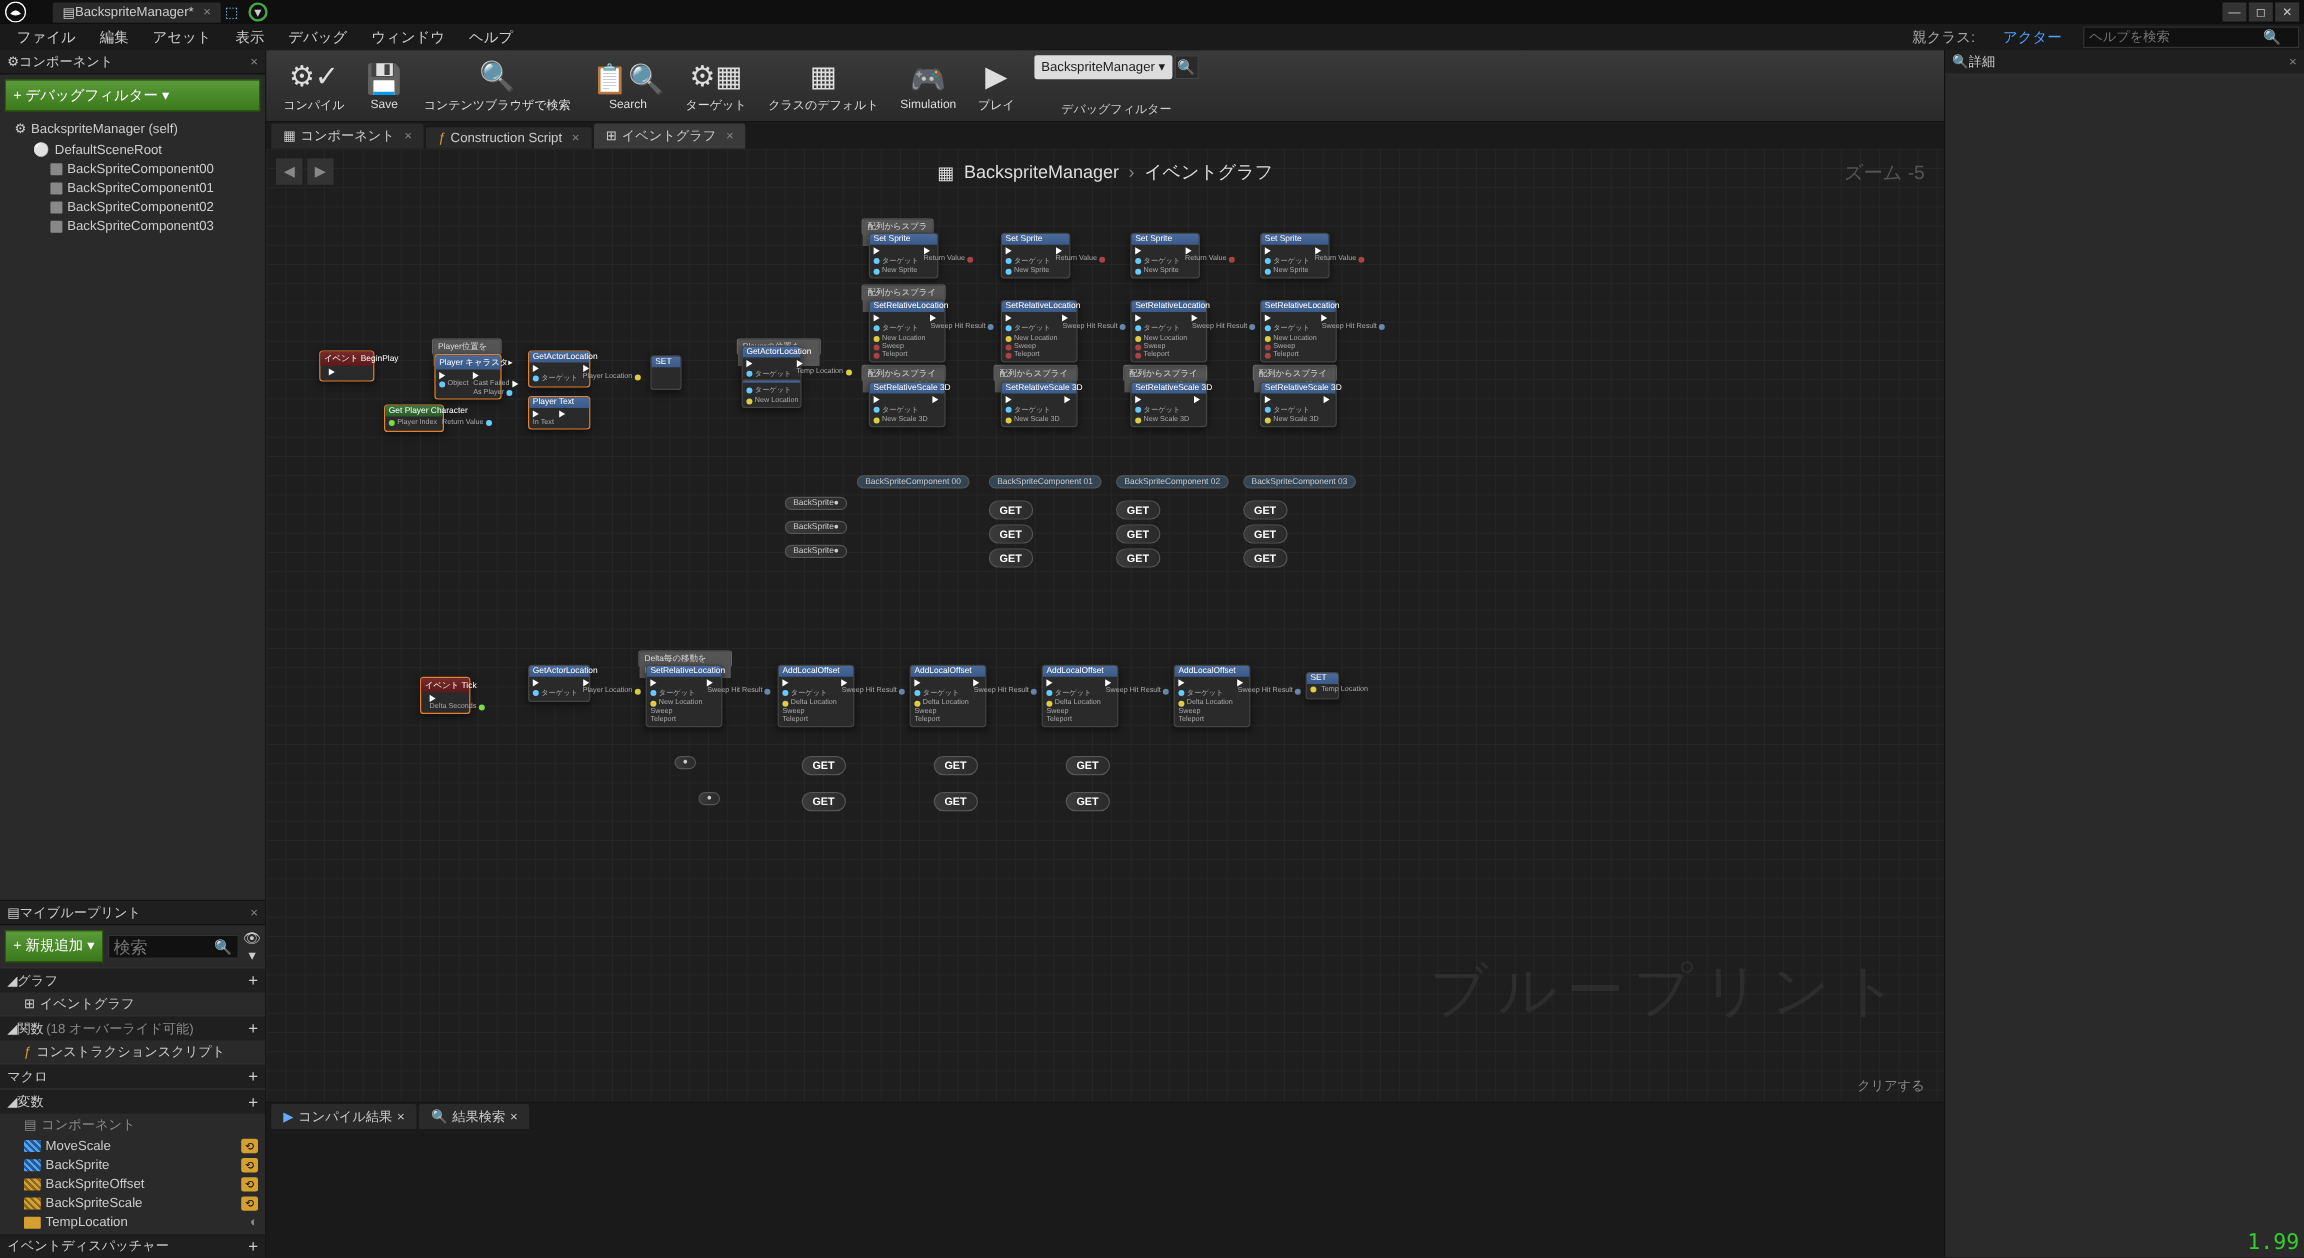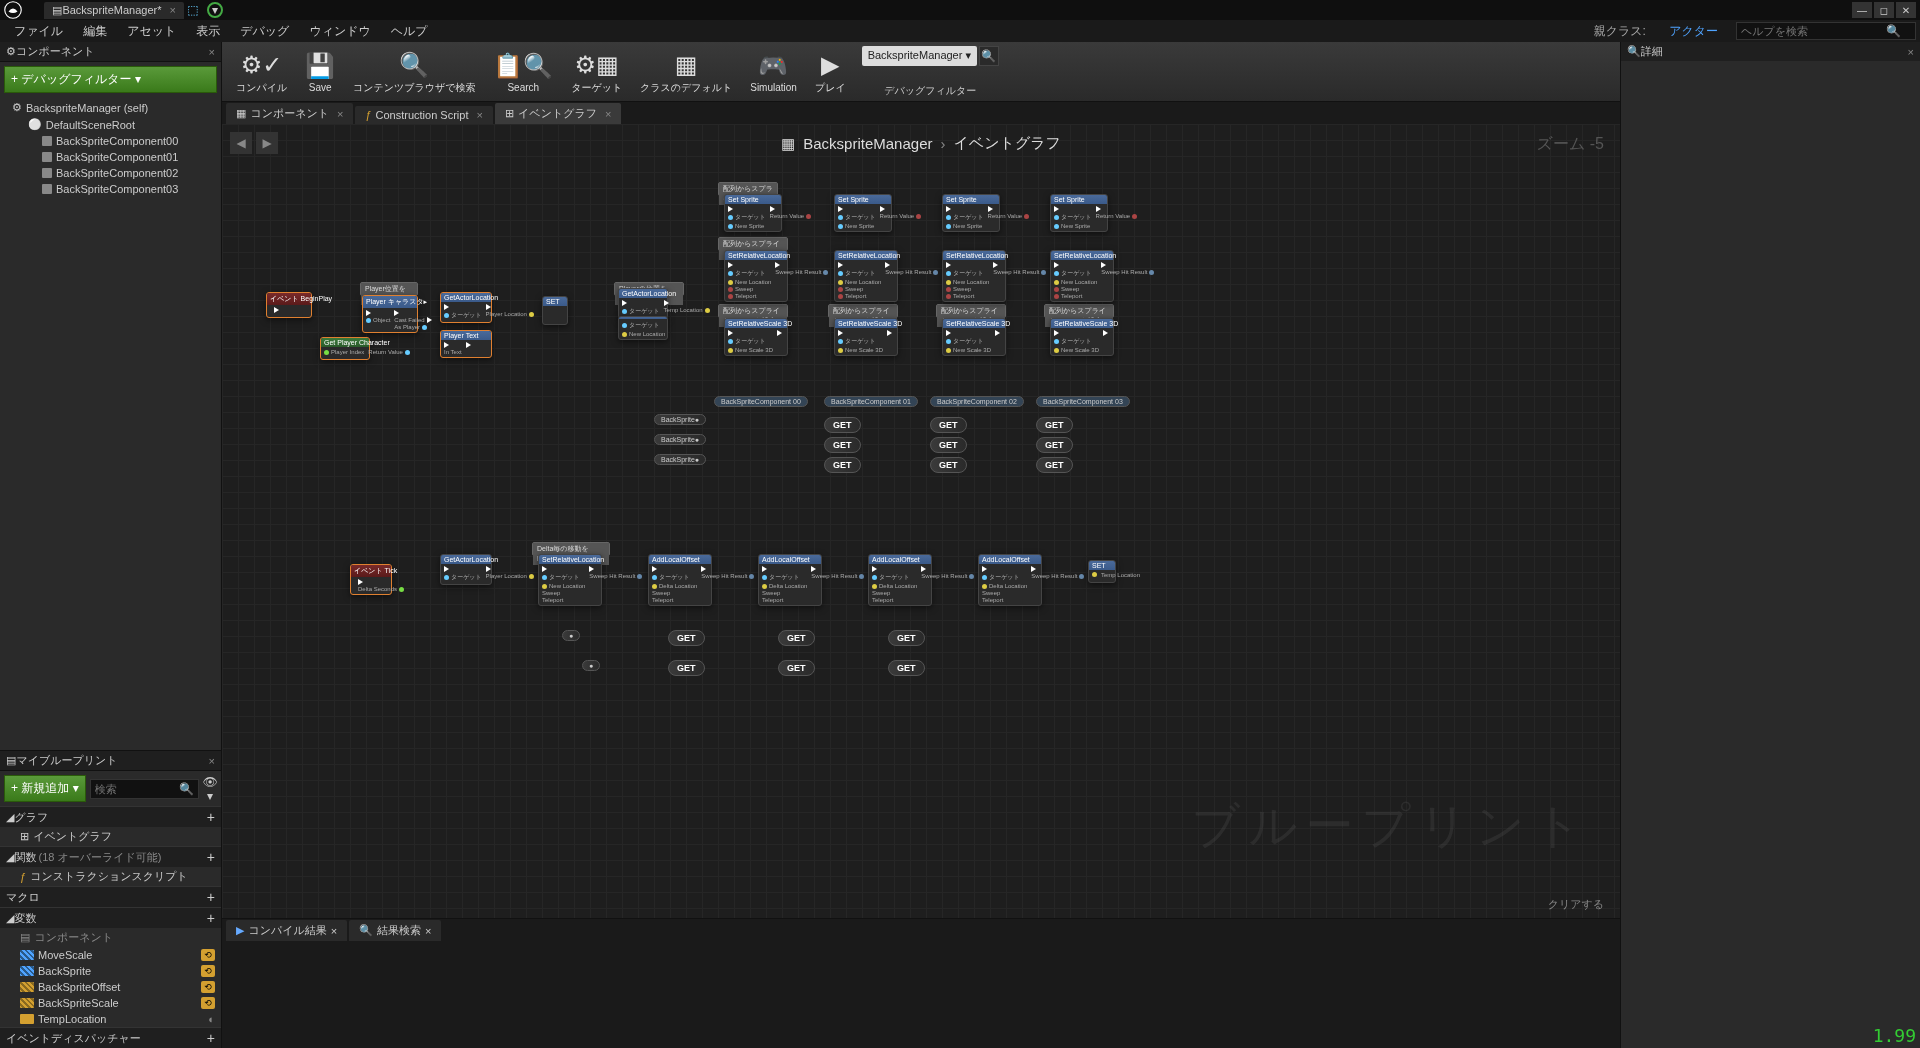--- a/index.html
+++ b/index.html
@@ -37,21 +37,21 @@
 .comp-row.child { padding-left: 26px; }
 .comp-row.gchild { padding-left: 40px; }
 .icon-sq { width:10px; height:10px; background:#888; display:inline-block; border-radius:1px;}
 .icon-gear { color:#ccc; }
 
 .spacer { flex:1; }
 
 .mybp { border-top:1px solid #111;}
 .mybp-toolbar { display:flex; align-items:center; padding:2px; gap:2px;}
 .mybp-search { flex:1; background:#111; border:1px solid #333; height:20px; display:flex; align-items:center; padding:0 4px;}
-.mybp-search input { background:transparent; border:none; color:#ccc; width:100%; font-size:11px; outline:none;}
+.mybp-search input { background:transparent; border:none; color:#ccc; width:100%; font-size:14px; outline:none;}
 .eye { width:18px; text-align:center; color:#ccc;}
 
 .cat-row { background:#1f1f1f; padding:2px 6px; display:flex; align-items:center; font-size:11px; border-top:1px solid #333;}
 .cat-row .plus { margin-left:auto; color:#ccc; font-size:14px; cursor:pointer;}
 .item-row { padding:2px 6px 2px 20px; display:flex; align-items:center; gap:4px; font-size:11px;}
 .var-icon { width:14px; height:10px; display:inline-block; border-radius:1px;}
 .var-grid { background:repeating-linear-gradient(45deg,#4fa3ff,#4fa3ff 2px,#2a5a8a 2px,#2a5a8a 4px);}
 .var-yellow { background:#d4a030;}
 .loop-icon { margin-left:auto; background:#d4a030; color:#000; width:14px; height:12px; font-size:9px; display:flex; align-items:center; justify-content:center; border-radius:2px;}
 

